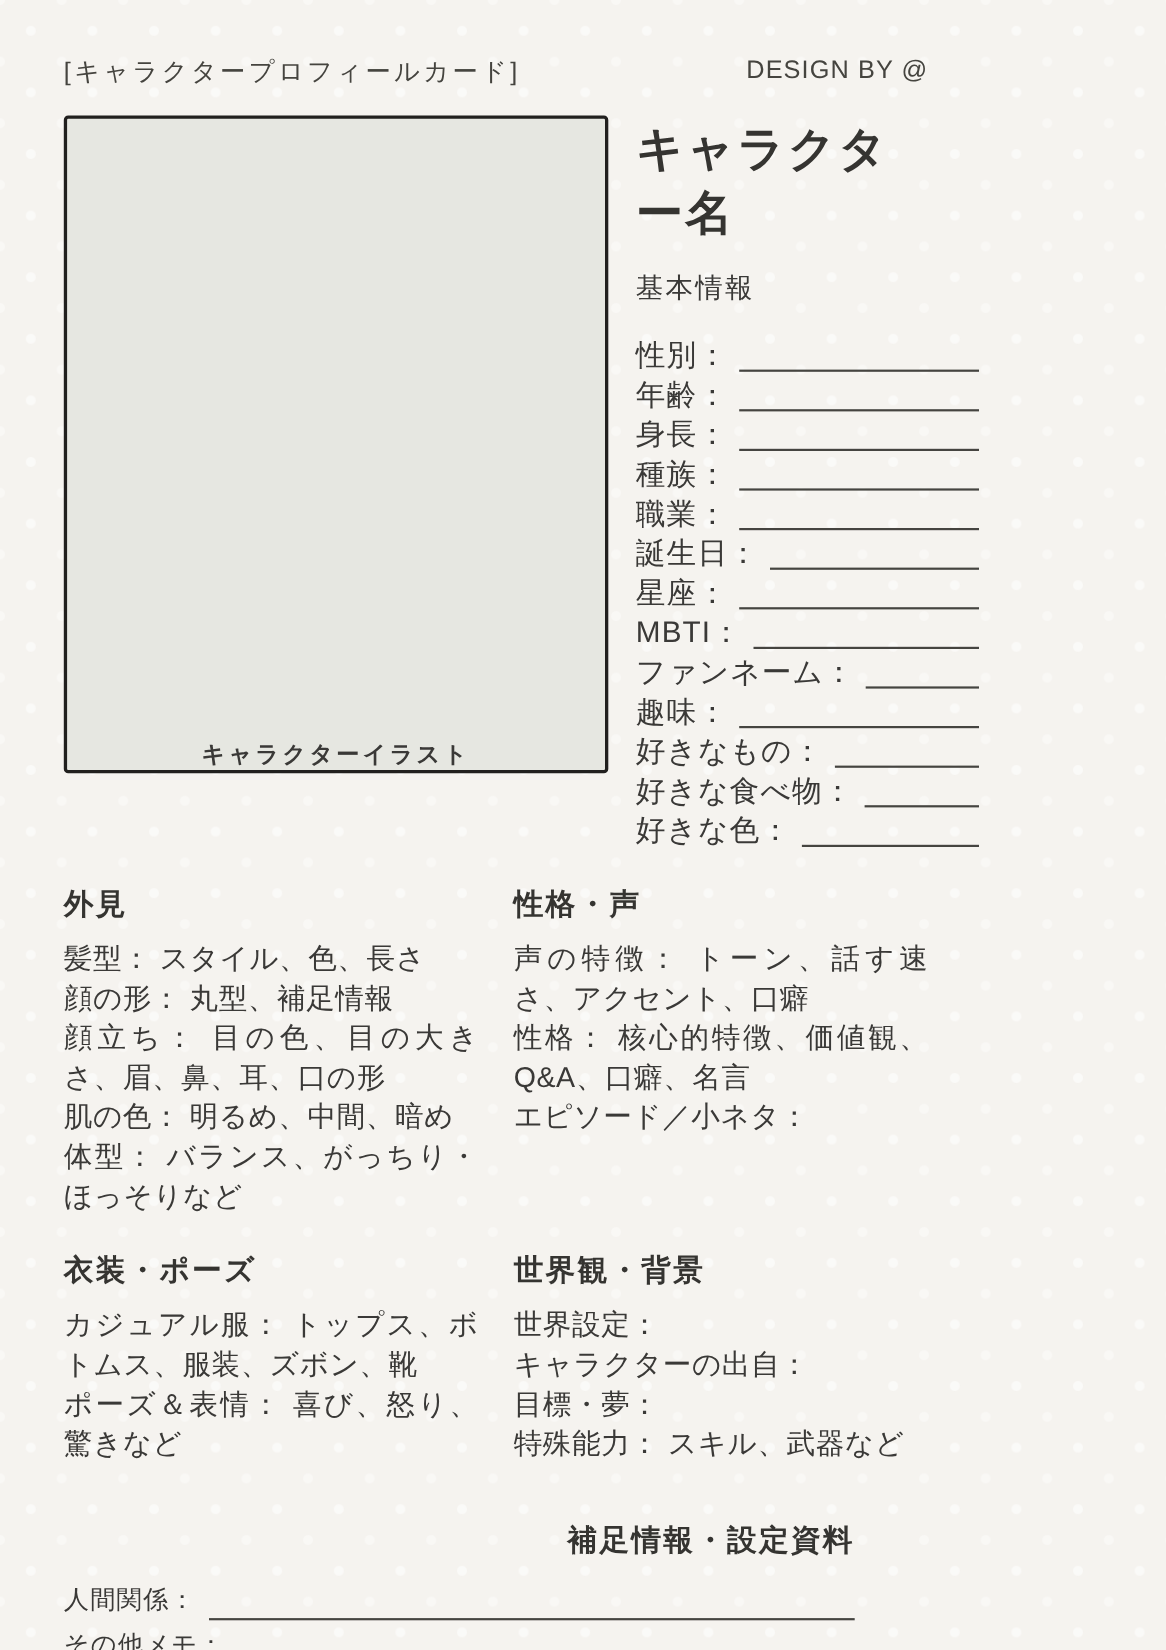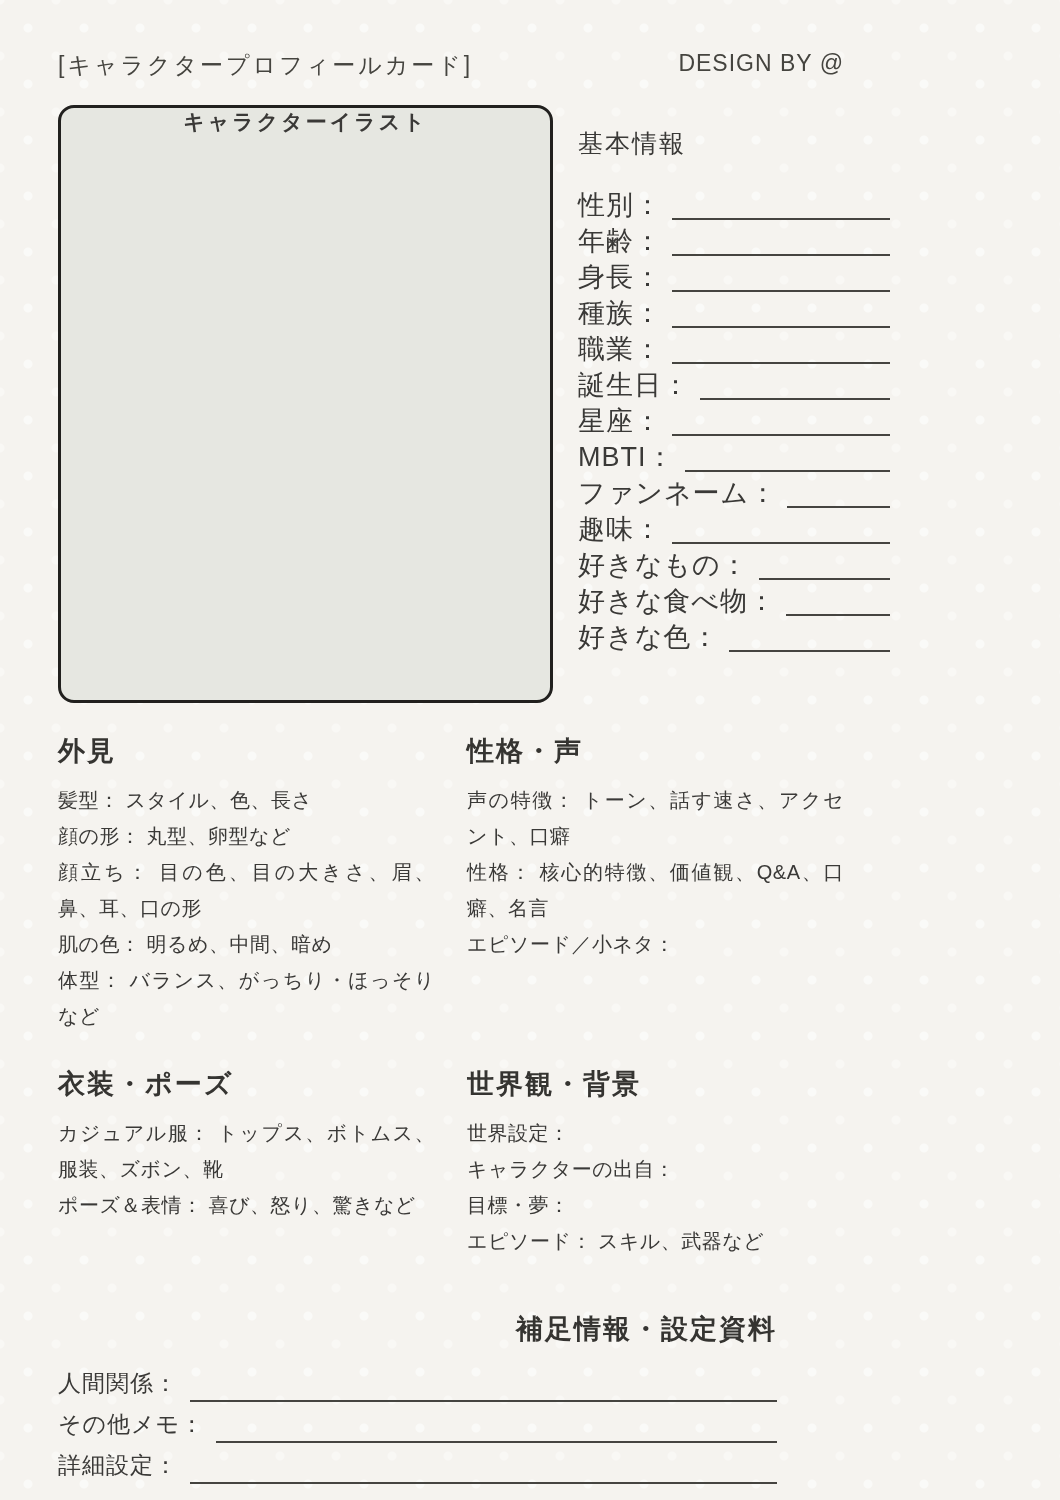--- a/index.html
+++ b/index.html
@@ -23,38 +23,38 @@
   .doc-title { font-size: 23px; letter-spacing: 3px; color: #45443f; }
   .credit { font-size: 23px; letter-spacing: 1px; color: #45443f; }
 
   
   .top { display: flex; margin-top: 24px; }
   .illus-box {
     box-sizing: border-box; flex: none;
     width: 495px; height: 598px;
     background: #e6e7e1;
     border: 3px solid #21201e;
-    border-radius: 16px;
-    display: flex; align-items: flex-start; justify-content: center;
+    border-radius: 4px;
+    display: flex; align-items: flex-end; justify-content: center;
   }
   .illus-label { font-weight: bold; font-size: 21px; letter-spacing: 3px; color: #3a3937; }
 
   .right-col { margin-left: 25px; flex: 1; min-width: 0; }
   .char-name { margin: 0; padding-top: 2px; font-size: 43px; font-weight: 800; letter-spacing: 2px; color: #353431; }
   .basic-h { margin-top: 22px; font-size: 25px; font-weight: 400; letter-spacing: 2px; }
 
   .fields { margin-top: 28px; width: 312px; }
   .field-row { display: flex; align-items: flex-start; height: 36px; line-height: 34px; font-size: 27px; letter-spacing: 1px; }
   .field-row .lbl { white-space: nowrap; }
   .blank-line { flex: 1; height: 30px; border-bottom: 2px solid #454440; margin-left: 10px; }
 
   
   .sections { display: grid; grid-template-columns: 1fr 1fr; column-gap: 30px; row-gap: 26px; margin-top: 30px; gap: 32px; }
   .section h3 { margin: 0; font-size: 27px; font-weight: 800; letter-spacing: 2px; color: #353431; line-height: 36px; }
-  .section .body { margin-top: 13px; font-size: 20px; line-height: 36px; letter-spacing: 0.5px; }
+  .section .body { margin-top: 13px; font-size: 26px; line-height: 36px; letter-spacing: 0.5px; }
   .section .item { text-align: justify; }
 
   
   .supplement { margin-top: 52px; padding-right: 67px; }
   .supplement h3 { margin: 0; font-size: 27px; font-weight: 800; letter-spacing: 2px; color: #353431; line-height: 36px; text-align: right; }
   .supp-rows { margin-top: 14px; }
   .supp-row { display: flex; align-items: flex-end; height: 41px; line-height: 38px; font-size: 23px; letter-spacing: 1px; }
   .supp-row .blank-line { height: 33px; margin-left: 12px; }
 </style>
 </head>
@@ -65,20 +65,21 @@
   <div class="hdr">
     <div class="doc-title">[キャラクタープロフィールカード]</div>
     <div class="credit">DESIGN BY @</div>
   </div>
 
   <div class="top">
     <div class="illus-box">
       <span class="illus-label">キャラクターイラスト</span>
     </div>
     <div class="right-col">
+      <h1 class="char-name">キャラクター名</h1>
       <div class="basic-h">基本情報</div>
       <div class="fields">
         <div class="field-row">
             <span class="lbl">性別：</span>
             <span class="blank-line"></span>
           </div>
         <div class="field-row">
             <span class="lbl">年齢：</span>
             <span class="blank-line"></span>
           </div>
@@ -129,21 +130,21 @@
       </div>
     </div>
   </div>
 
   <div class="sections">
 
     <div class="section">
       <h3>外見</h3>
       <div class="body">
         <div class="item">髪型： スタイル、色、長さ</div>
-        <div class="item">顔の形： 丸型、卵型など</div>
+        <div class="item">顔の形： 丸型、補足情報</div>
         <div class="item">顔立ち： 目の色、目の大きさ、眉、鼻、耳、口の形</div>
         <div class="item">肌の色： 明るめ、中間、暗め</div>
         <div class="item">体型： バランス、がっちり・ほっそりなど</div>
       </div>
     </div>
 
     <div class="section">
       <h3>性格・声</h3>
       <div class="body">
         <div class="item">声の特徴： トーン、話す速さ、アクセント、口癖</div>
@@ -159,21 +160,21 @@
         <div class="item">ポーズ＆表情： 喜び、怒り、驚きなど</div>
       </div>
     </div>
 
     <div class="section">
       <h3>世界観・背景</h3>
       <div class="body">
         <div class="item">世界設定：</div>
         <div class="item">キャラクターの出自：</div>
         <div class="item">目標・夢：</div>
-        <div class="item">エピソード： スキル、武器など</div>
+        <div class="item">特殊能力： スキル、武器など</div>
       </div>
     </div>
 
   </div>
 
   <div class="supplement">
     <h3>補足情報・設定資料</h3>
     <div class="supp-rows">
       <div class="supp-row">
           <span class="lbl">人間関係：</span>

